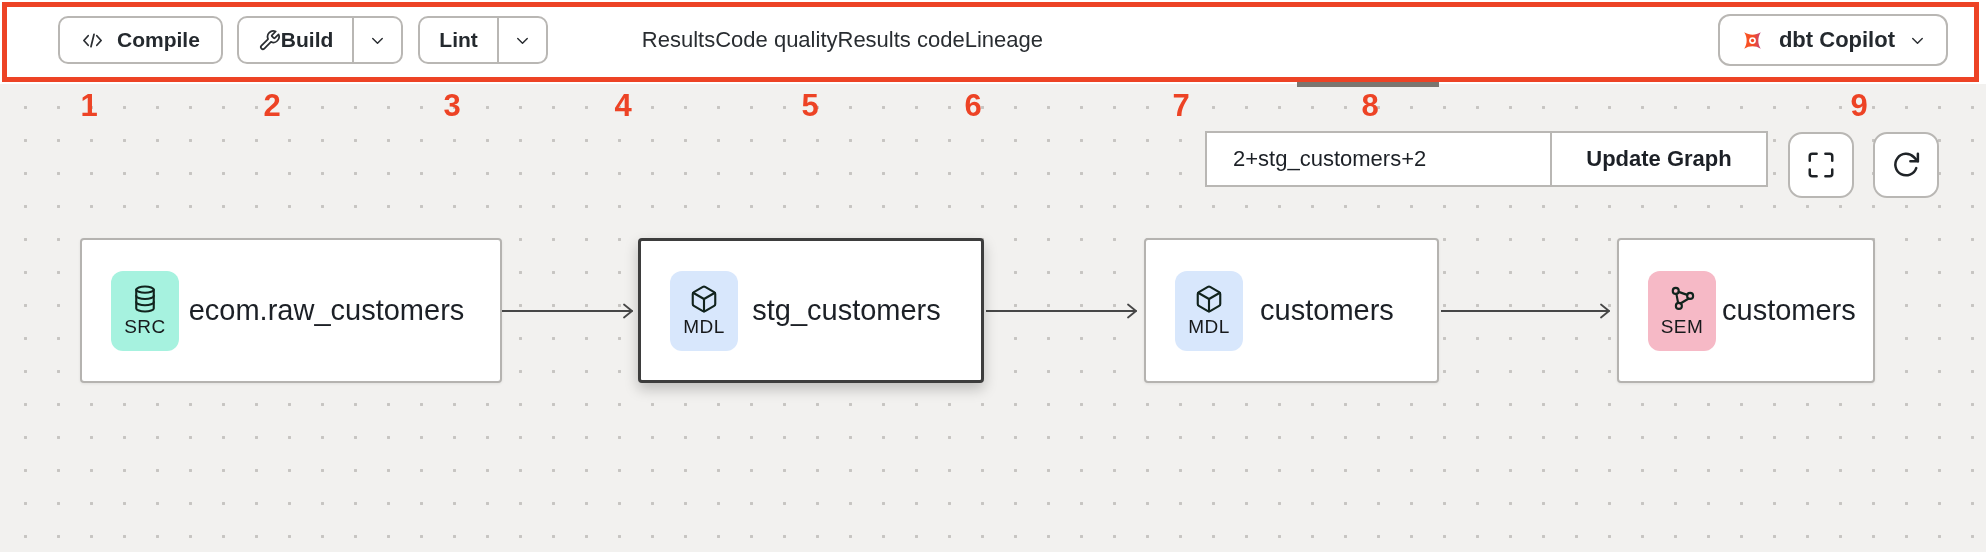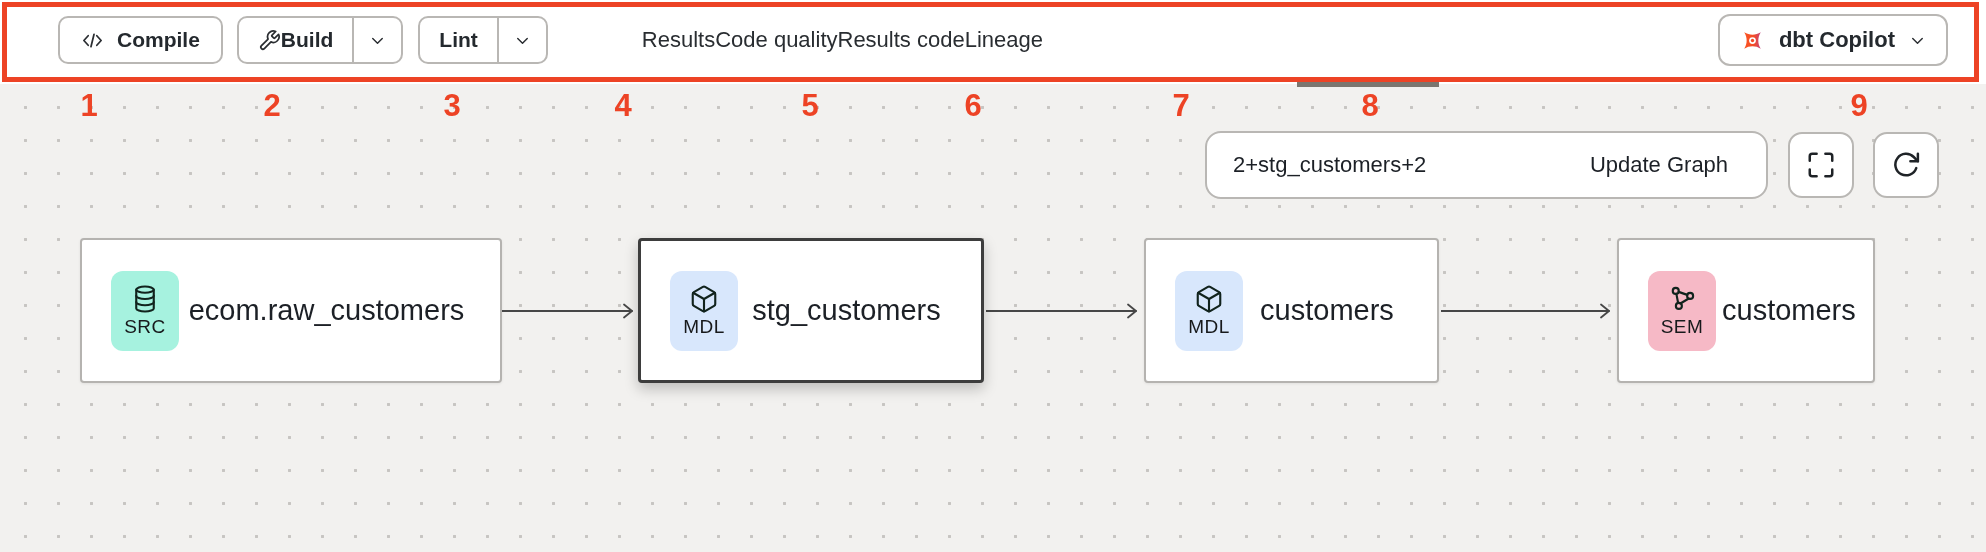--- a/index.html
+++ b/index.html
@@ -39,29 +39,29 @@
 
   
   #annot-box { position:absolute; left:2px; top:2px; width:1977px; height:80px;
     border:5px solid var(--accent,#ed4325); z-index:20; pointer-events:none; }
   #tab-underline { position:absolute; left:1297px; top:82px; width:142px; height:5px;
     background:#7b766f; z-index:21; pointer-events:none; }
   .num { position:absolute; top:88px; transform:translateX(-50%); z-index:22;
     font-size:31px; font-weight:700; color:var(--accent,#ed4325); }
 
   
-  #selector-group { position:absolute; left:1205px; top:131px; width:563px; height:68px;
-    background:#fff; border:2px solid #b9b7b4; border-radius:16px; display:flex;
-    overflow:hidden; z-index:6;align-items:center; }
+  #selector-group { position:absolute; left:1205px; top:131px; width:563px; height:56px;
+    background:#fff; border:2px solid #b9b7b4; border-radius:0; display:flex;
+    overflow:hidden; z-index:6; }
   #selector-input { flex:none; width:343px; border:none; outline:none; background:transparent;
     padding:0 0 0 26px; font-size:22px; color:#1c2026;
     font-family:"Liberation Sans", sans-serif; }
   #selector-divider { width:2px; background:#b9b7b4; }
   #update-graph { flex:1; display:flex; align-items:center; justify-content:center;
-    font-size:22px; font-weight:400; color:#1c2026; background:#fff; border:none;
+    font-size:22px; font-weight:700; color:#1c2026; background:#fff; border:none;
     cursor:pointer; font-family:"Liberation Sans", sans-serif; }
   .icon-btn { position:absolute; top:132px; width:66px; height:66px; background:#fff;
     border:2px solid #b9b7b4; border-radius:14px; display:flex; align-items:center;
     justify-content:center; cursor:pointer; z-index:6; }
   .icon-btn svg { stroke:#1f2327; stroke-width:2; fill:none;
     stroke-linecap:round; stroke-linejoin:round; }
   #fullscreen-btn { left:1788px; }
   #refresh-btn { left:1873px; }
 
   

